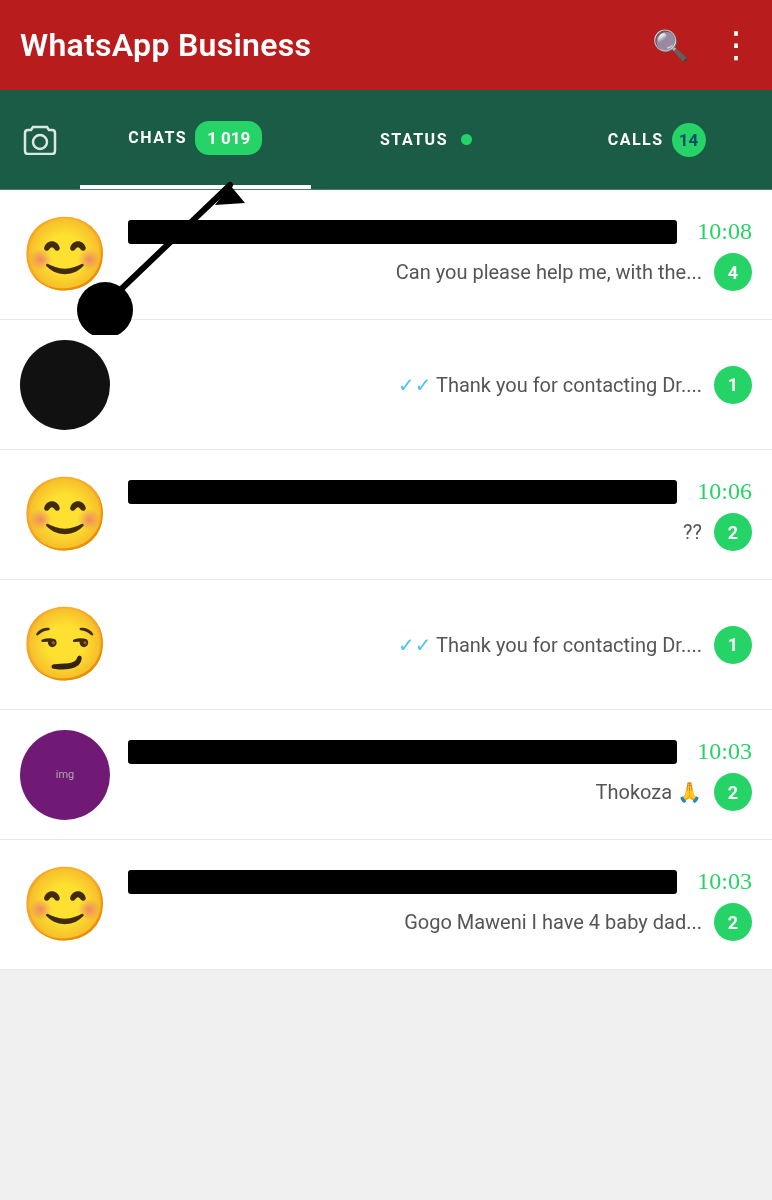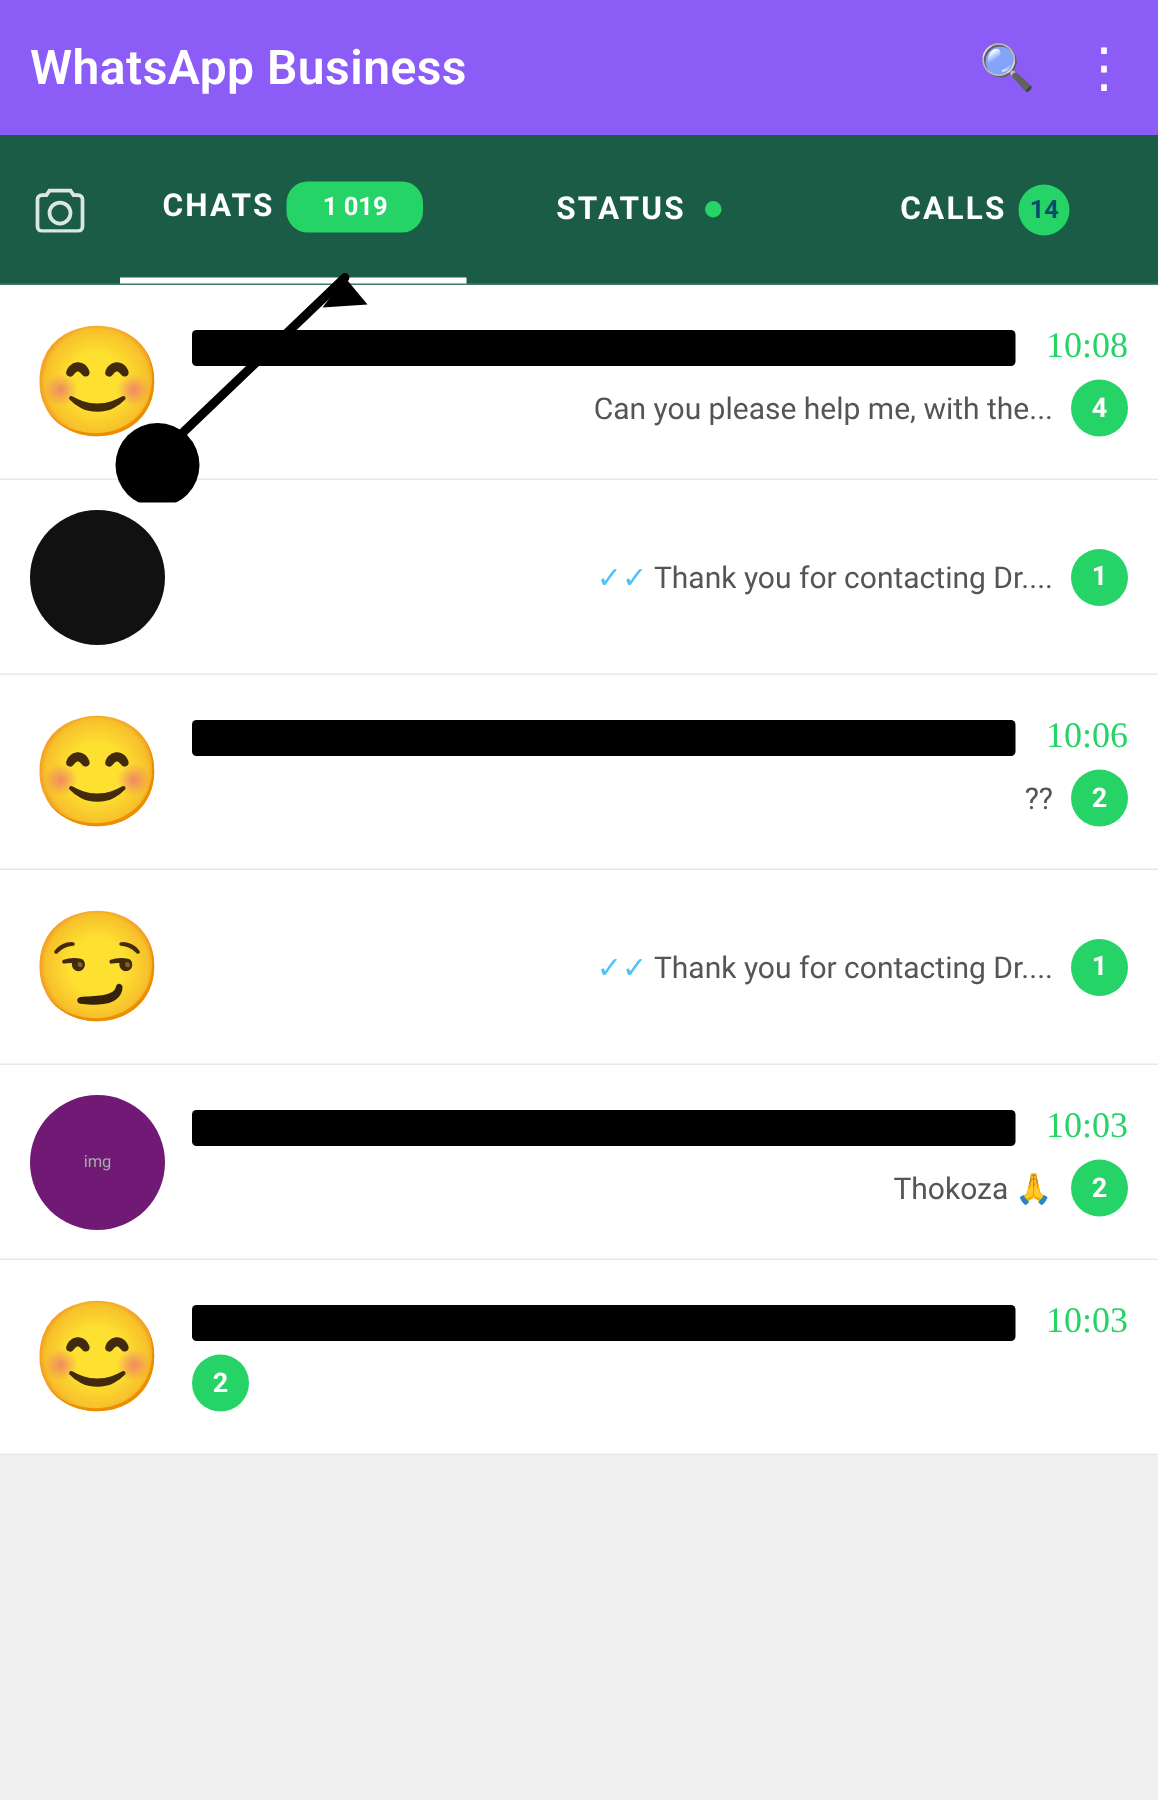--- a/index.html
+++ b/index.html
@@ -6,21 +6,21 @@
     body {
       width: 772px;
       min-height: 1200px;
       background: #f0f0f0;
       font-family: 'Roboto', Arial, sans-serif;
       overflow-x: hidden;
     }
 
     
     .header {
-      background: #8b5cf6;
+      background: #b91c1c;
       padding: 18px 20px 18px 20px;
       display: flex;
       align-items: center;
       justify-content: space-between;
       height: 90px;
     }
     .header-title {
       color: white;
       font-size: 32px;
       font-weight: 600;
@@ -56,21 +56,21 @@
       display: flex;
       align-items: center;
       justify-content: center;
       height: 100%;
       cursor: pointer;
       position: relative;
       gap: 8px;
     }
     .tab-label {
       color: white;
-      font-size: 21px;
+      font-size: 16px;
       font-weight: 700;
       letter-spacing: 1.5px;
       text-transform: uppercase;
     }
     .tab-badge {
       background: #25d366;
       color: #0c4a6e;
       border-radius: 50%;
       font-size: 17px;
       font-weight: 700;
@@ -85,21 +85,21 @@
       background: #25d366;
       color: white;
       border-radius: 14px;
       font-size: 17px;
       font-weight: 700;
       min-width: 42px;
       height: 34px;
       display: flex;
       align-items: center;
       justify-content: center;
-      padding: 0 24px;
+      padding: 0 12px;
     }
     .tab-active {
       border-bottom: 4px solid white;
     }
     .tab-dot {
       width: 11px;
       height: 11px;
       background: #25d366;
       border-radius: 50%;
       display: inline-block;
@@ -317,18 +317,19 @@
   </div>
 
   <div class="chat-item">
     <div class="avatar">😊</div>
     <div class="chat-content">
       <div class="chat-name-row">
         <div class="chat-name-redacted" style="width:70%;height:24px;"></div>
         <span class="chat-time">10:03</span>
       </div>
       <div class="chat-msg-row">
+        <span class="chat-msg-text">Gogo Maweni  I have 4 baby dad...</span>
         <span class="unread-badge">2</span>
       </div>
     </div>
   </div>
 
 </div>
 
 </body></html>

